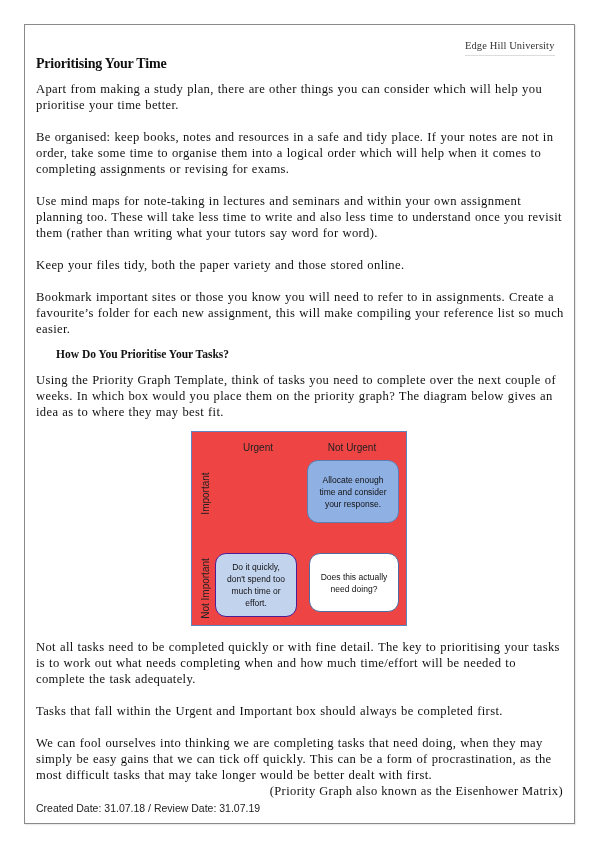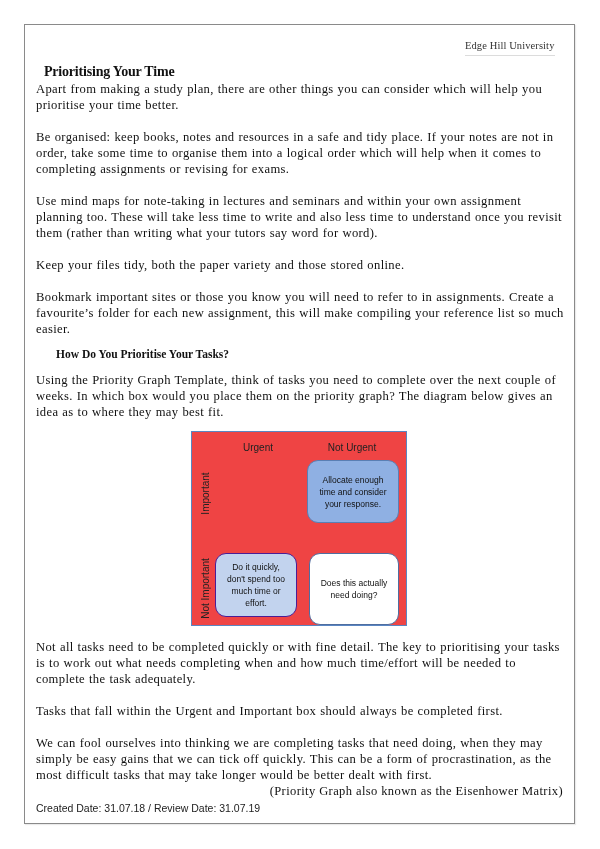--- a/index.html
+++ b/index.html
@@ -34,21 +34,21 @@
       border-bottom: 1px solid #dcdcdc;
       padding-bottom: 4px;
       letter-spacing: 0.1px;
     }
     .title {
       position: absolute;
       left: 36px;
       top: 56px;
       font-size: 14px;
       font-weight: bold;
-      margin: 8px;
+      margin: 0;
       letter-spacing: -0.2px;
     }
     .para {
       position: absolute;
       left: 36px;
       width: 530px;
       font-size: 12.6px;
       line-height: 16px;
       margin: 0;
       letter-spacing: 0.35px;
@@ -154,21 +154,21 @@
     <span class="quad-text">Allocate enough
 time and consider
 your response.</span>
   </div>
   <div class="quad" style="left:23px; top:121px; width:82px; height:64px; background:#c2d3ee; border:1px solid #4c1d95; color:#111111;">
     <span class="quad-text">Do it quickly,
 don't spend too
 much time or
 effort.</span>
   </div>
-  <div class="quad" style="left:117px; top:121px; width:90px; height:72px; background:#ffffff; border:1px solid #4f6ea0; color:#111111;">
+  <div class="quad" style="left:117px; top:121px; width:90px; height:59px; background:#ffffff; border:1px solid #4f6ea0; color:#111111;">
     <span class="quad-text">Does this actually
 need doing?</span>
   </div>
 </div>
 
 <p class="para" style="top:639px;">Not all tasks need to be completed quickly or with fine detail. The key to prioritising your tasks is to work out what needs completing when and how much time/effort will be needed to complete the task adequately.</p>
 <p class="para" style="top:703px;">Tasks that fall within the Urgent and Important box should always be completed first.</p>
 <p class="para" style="top:735px;">We can fool ourselves into thinking we are completing tasks that need doing, when they may simply be easy gains that we can tick off quickly. This can be a form of procrastination, as the most difficult tasks that may take longer would be better dealt with first.</p>
 
 <p class="caption">(Priority Graph also known as the Eisenhower Matrix)</p>

